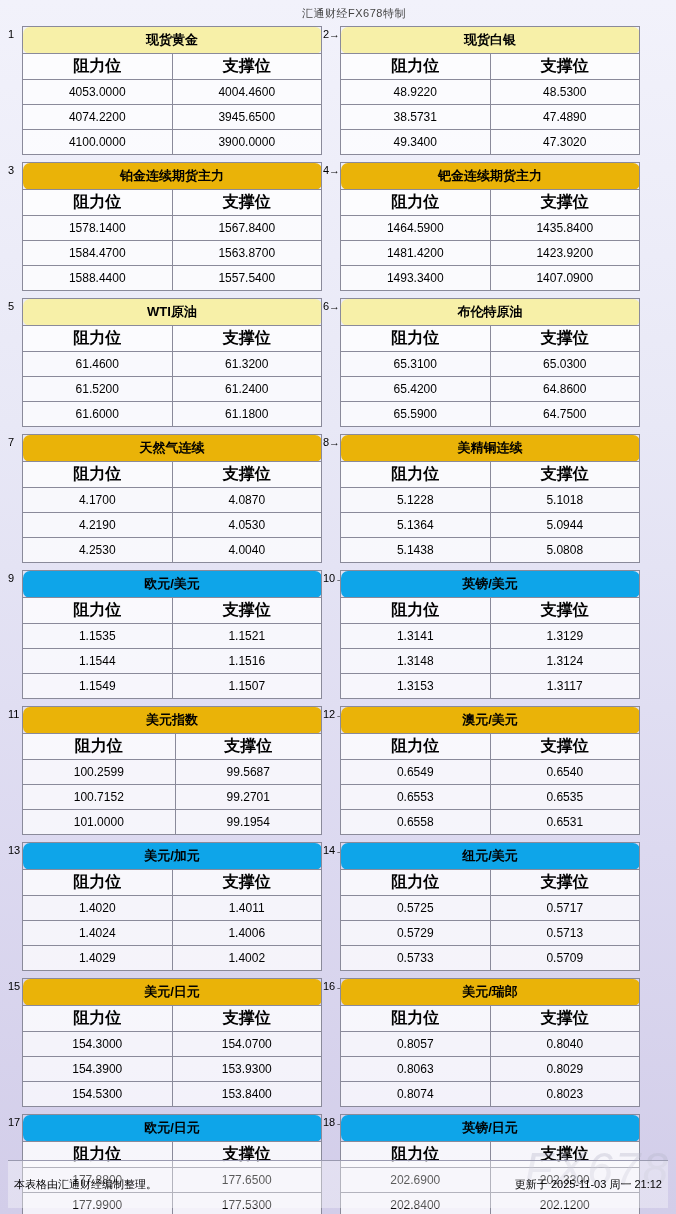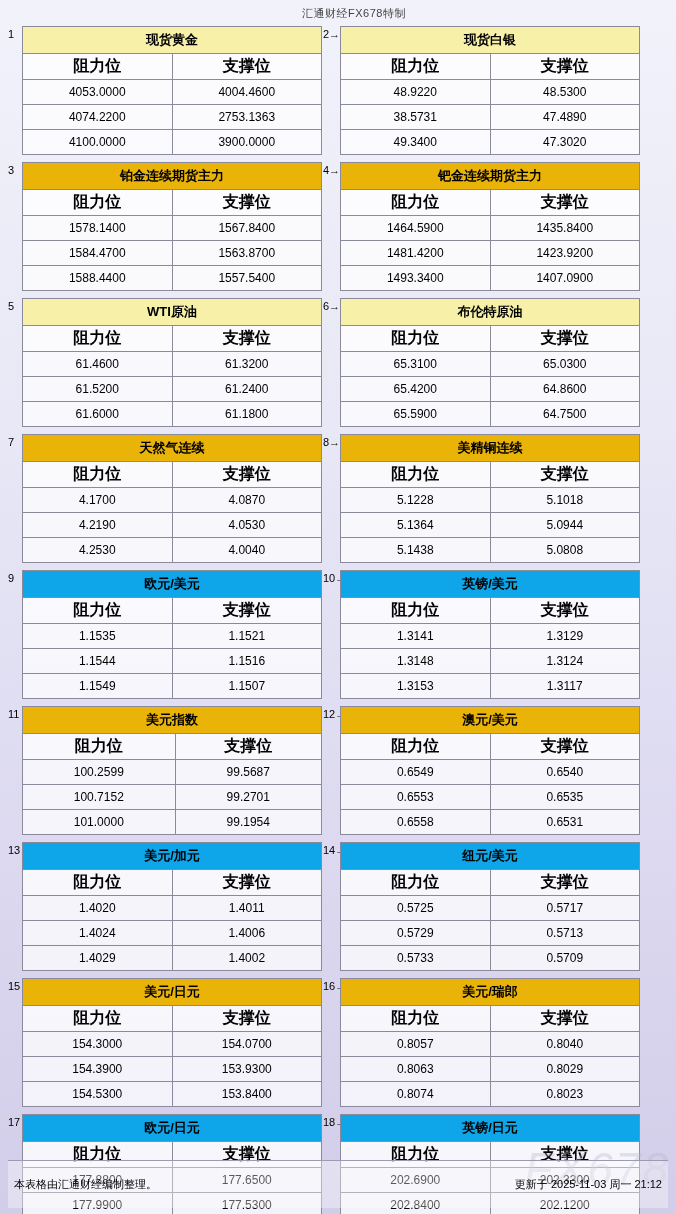--- a/index.html
+++ b/index.html
@@ -48,21 +48,21 @@
   }
   table.blk td,table.blk th{
     border:1px solid #8a8a9a;
     text-align:center;
     padding:2px 0;
     height:20px;
     background:rgba(255,255,255,0.72);
     font-weight:normal;
   }
   table.blk th.title{
-    font-weight:bold;font-size:13px;height:22px;
+    font-weight:bold;font-size:13px;height:22px;border-radius:7px;
   }
   table.blk th.sub{
     font-weight:bold;font-size:16px;height:21px;
     background:rgba(255,255,255,0.8);
   }
   td.val{font-size:12px;}
   .t-gold th.title{background:#f7f0a8;}
   .t-blue th.title{background:#eab308;}
   .t-purple th.title{background:#0ea5e9;}
   .footer{
@@ -93,21 +93,21 @@
             <th class="sub">支撑位</th>
           </tr>
         </thead>
         <tbody>
           <tr>
             <td class="val">4053.0000</td>
             <td class="val">4004.4600</td>
           </tr>
           <tr>
             <td class="val">4074.2200</td>
-            <td class="val">2753.1363</td>
+            <td class="val">3945.6500</td>
           </tr>
           <tr>
             <td class="val">4100.0000</td>
             <td class="val">3900.0000</td>
           </tr>
         </tbody>
       </table>
       <div class="gap-row"></div>
     </div>
     <div class="idx-r">2→</div>

